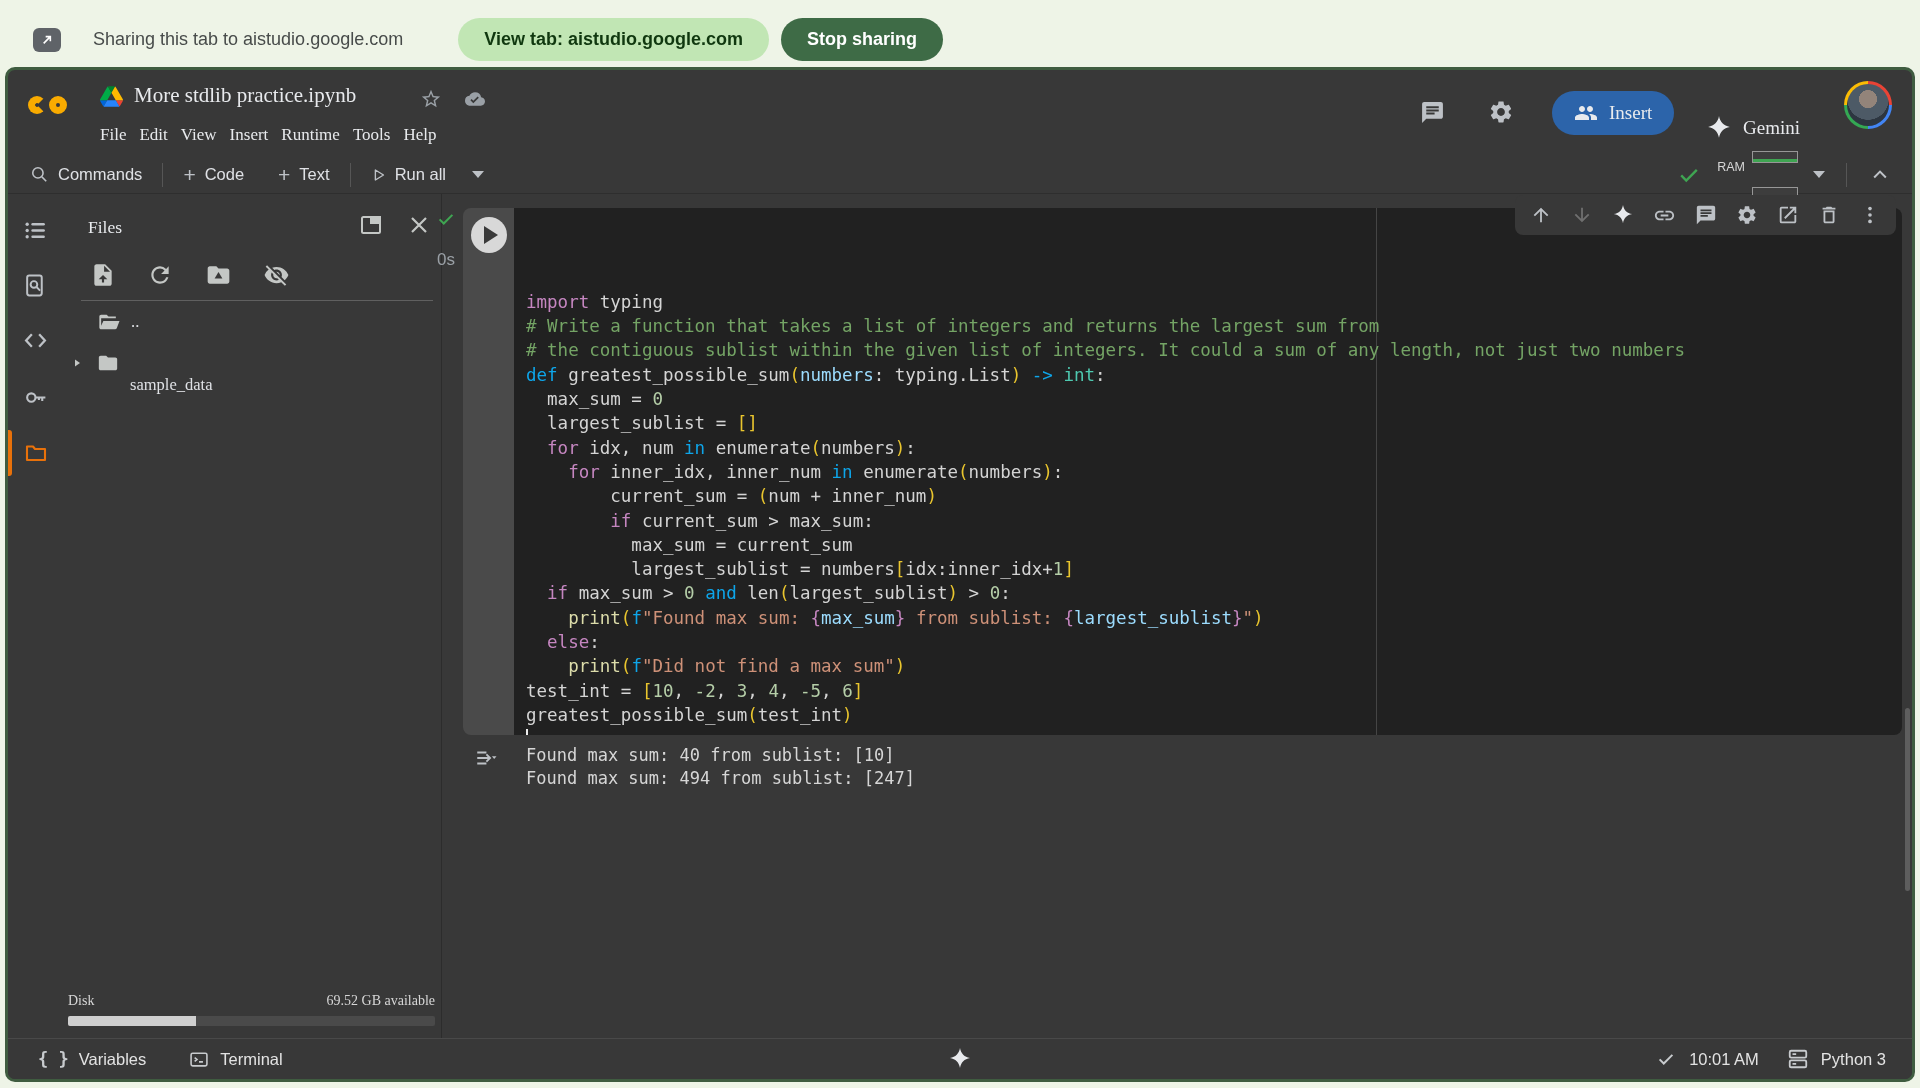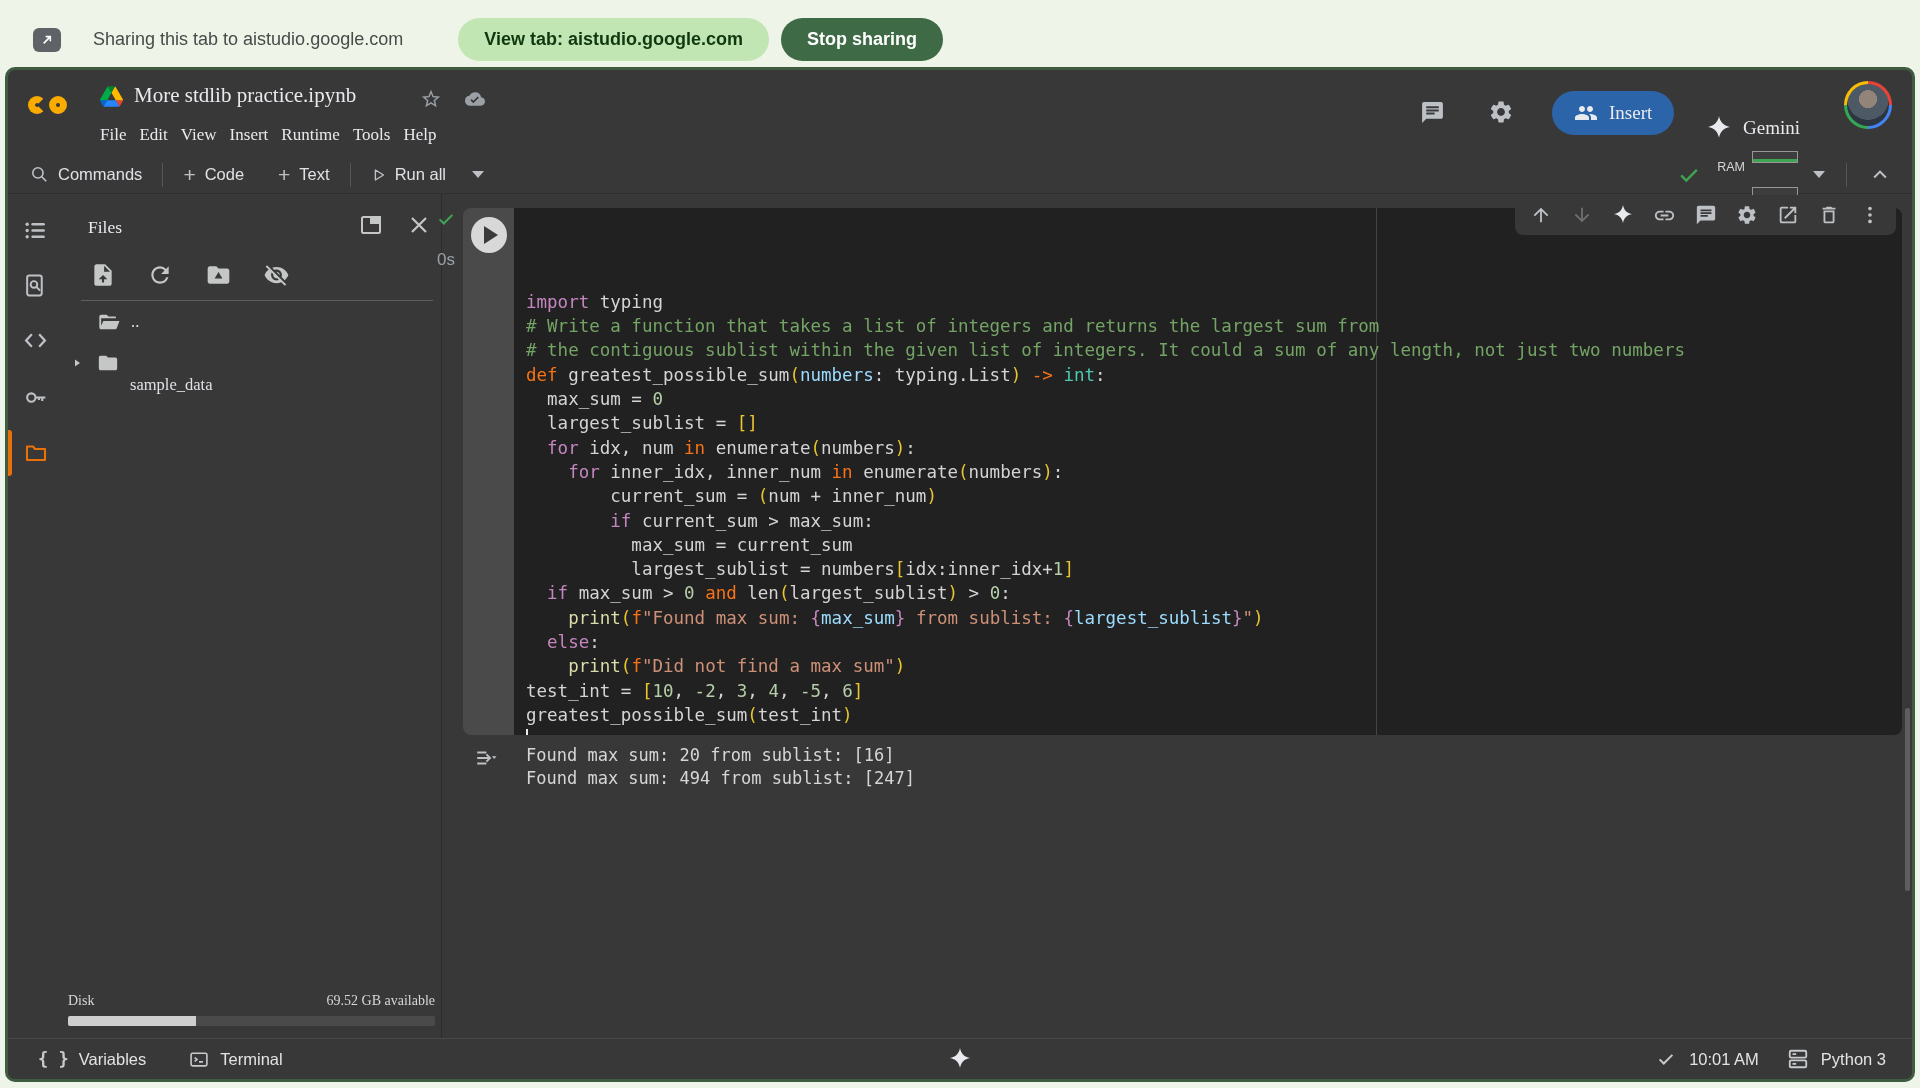--- a/index.html
+++ b/index.html
@@ -82,21 +82,21 @@
   .gutter { width:51px; background:#4a4a4a; display:flex; justify-content:center; flex:none; }
   .play { width:36px; height:36px; margin-top:9px; border-radius:50%; background:#d8d8d8;
     display:flex; align-items:center; justify-content:center; cursor:pointer; }
   .play .tri { width:0; height:0; border-top:9px solid transparent; border-bottom:9px solid transparent;
     border-left:14px solid #3a3a3a; margin-left:4px; }
   .code { flex:1; position:relative; background:#212121; padding:9px 12px 0 12px; white-space:pre;
     font-family:"DejaVu Sans Mono",monospace; font-size:17.5px; line-height:24.3px; color:#d4d4d4;
     overflow:hidden; cursor:text; }
   .ruler { position:absolute; top:0; bottom:0; left:862px; width:1px; background:#454545; }
   .cl { position:relative; z-index:1; min-height:24.3px; }
-  .tk-kw  { color:#C586C0; } .tk-kw2 { color:#f97316; } .tk-com { color:#74a465; }
+  .tk-kw  { color:#C586C0; } .tk-kw2 { color:#0ea5e9; } .tk-com { color:#74a465; }
   .tk-fn  { color:#DCDCAA; } .tk-br  { color:#e9c52e; } .tk-num { color:#B5CEA8; }
   .tk-str { color:#CE9178; } .tk-var { color:#9CDCFE; } .tk-typ { color:#4EC9B0; } .tk-txt { color:#d4d4d4; }
   .tk-cur { display:inline-block; width:2px; height:19px; background:#ededed; margin-bottom:-3px; }
   .cell-toolbar { position:absolute; right:16px; top:1px; height:40px; display:flex; align-items:center;
     gap:19px; background:#383838; border-radius:8px; padding:0 15px; }
   .cell-toolbar .ci { cursor:pointer; display:flex; }
   .output { position:absolute; left:20px; right:10px; top:550px; display:flex; }
   .out-gutter { width:51px; flex:none; padding-left:10px; padding-top:3px; }
   .out-text { font-family:"DejaVu Sans Mono",monospace; font-size:17px; line-height:22.5px;
     color:#d6d6d6; white-space:pre; padding-left:12px; }
@@ -409,21 +409,21 @@
     </div>
 
     <div class="output">
       <div class="out-gutter">
         <svg width="25" height="22" viewBox="0 0 24 24">
             <path d="M3 6h10M3 18h10" stroke="#bdc1c6" stroke-width="2" fill="none"></path>
             <path d="M3 12h14M13 8l4 4-4 4" stroke="#bdc1c6" stroke-width="2" fill="none"></path>
             <path d="M19 10l2.5 3 2.5-3z" fill="#bdc1c6"></path>
           </svg>
       </div>
-      <div class="out-text" id="output-text"><div>Found max sum: 20 from sublist: [16]</div><div>Found max sum: 494 from sublist: [247]</div></div>
+      <div class="out-text" id="output-text"><div>Found max sum: 40 from sublist: [10]</div><div>Found max sum: 494 from sublist: [247]</div></div>
     </div>
 
     <div class="scrollthumb"></div>
   </div>
 
   <div class="sbar">
     <div class="sb-item" style="margin-left:30px;">
       <span class="braces">{ }</span>
       <span>Variables</span>
     </div>

